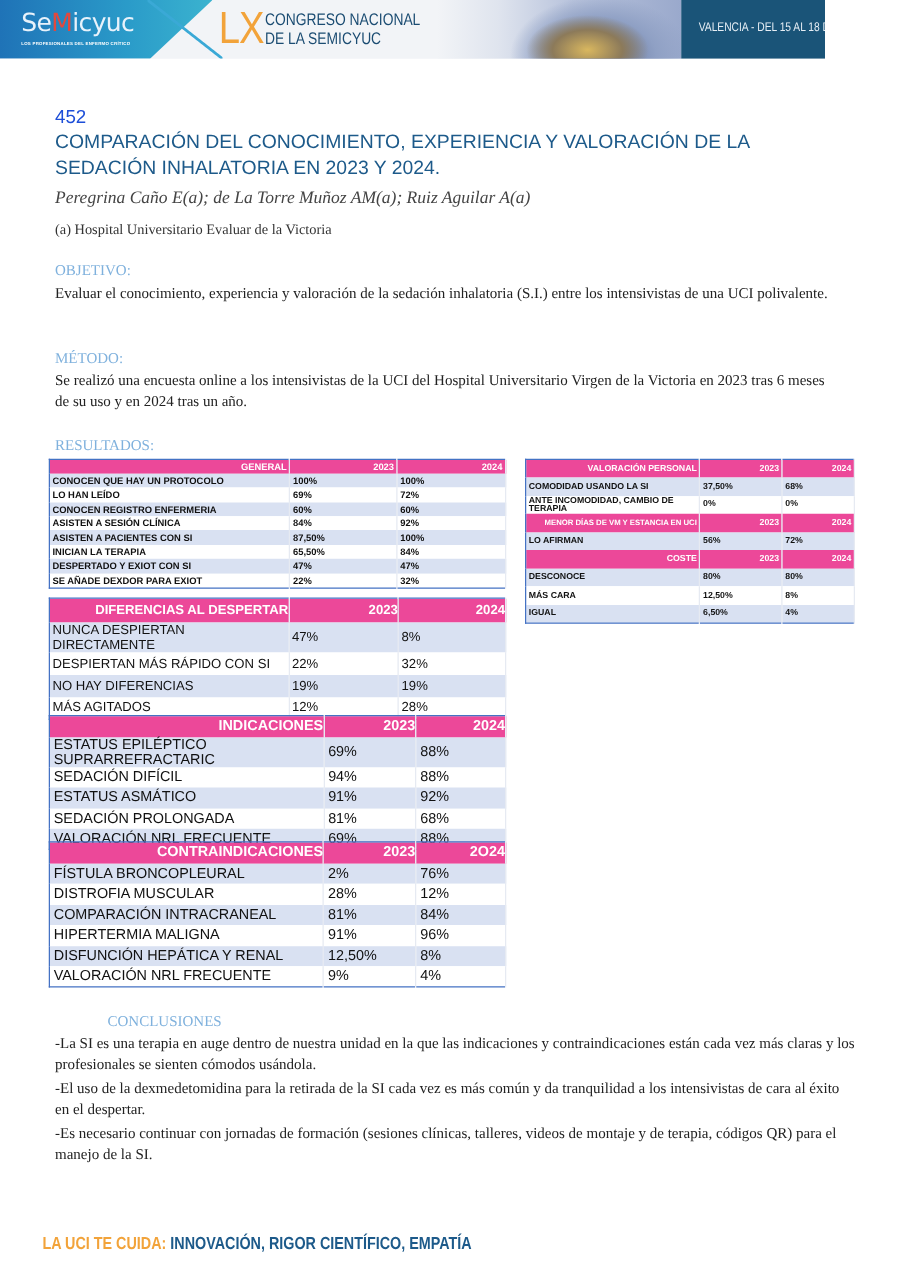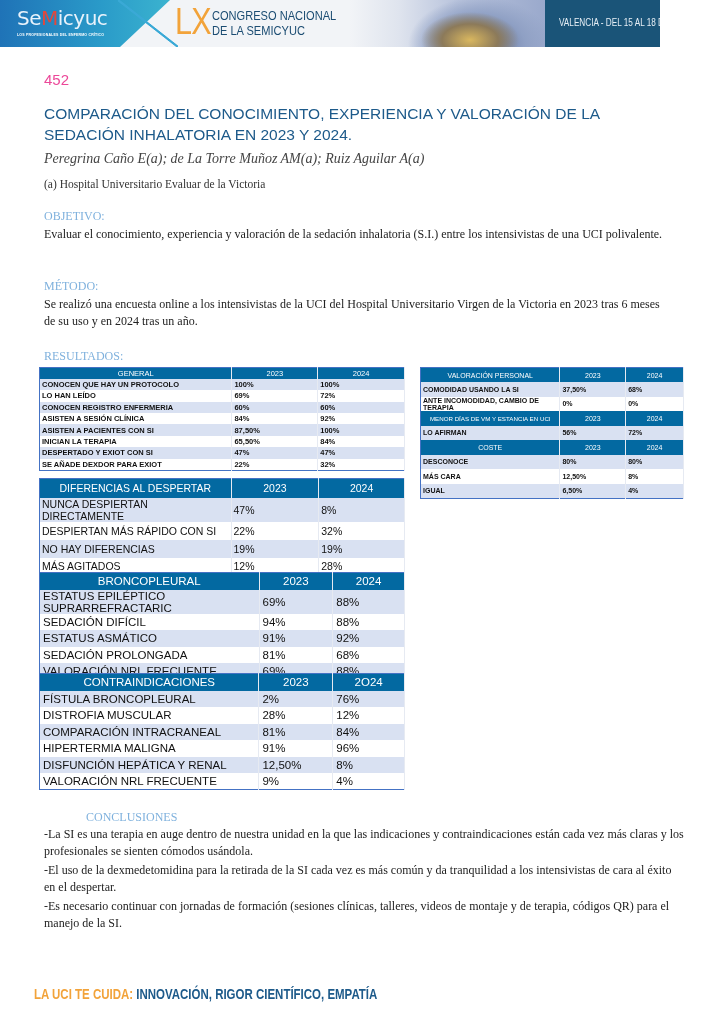--- a/index.html
+++ b/index.html
@@ -21,31 +21,31 @@
   .congress { position: absolute; left: 212px; top: 8px; font-family: "Liberation Sans", sans-serif; font-size: 13.5px; line-height: 15px; color: #1b4c72; transform: scaleX(0.82); transform-origin: left; }
   .city-img { position: absolute; left: 350px; top: 0; width: 195px; height: 47px;
     background:
       radial-gradient(ellipse 70px 40px at 120px 40px, #d9b75f 0%, #8c7a5a 40%, transparent 70%),
       radial-gradient(ellipse 90px 60px at 130px 45px, #5a6c98 0%, #8fa0c4 50%, transparent 80%),
       linear-gradient(90deg, #f2f4f7 0%, #dfe4ee 25%, #b8c3dc 55%, #9aa9cc 100%); }
   .date-box { position: absolute; left: 545px; top: 0; width: 179px; height: 47px; background: #1a5478; }
   .date-text { position: absolute; left: 559px; top: 17px; font-family: "Liberation Sans", sans-serif; font-size: 10px; color: #e6eef5; white-space: nowrap; transform: scaleX(0.82); transform-origin: left; }
 
   
-  .abs-num { position: absolute; left: 44px; top: 71px; font-family: "Liberation Sans", sans-serif; font-size: 15px; color: #ec4899; }
+  .abs-num { position: absolute; left: 44px; top: 85px; font-family: "Liberation Sans", sans-serif; font-size: 15px; color: #1d4ed8; }
   .title { position: absolute; left: 44px; top: 103px; width: 620px; font-family: "Liberation Sans", sans-serif; font-size: 15.5px; line-height: 21px; color: #1d5a8a; }
   .authors { position: absolute; left: 44px; top: 151px; font-size: 14px; font-style: italic; color: #444; }
   .affil { position: absolute; left: 44px; top: 178px; font-size: 11.5px; color: #333; }
 
   .sec-head { position: absolute; left: 44px; font-size: 12px; color: #7fb1dd; }
   .sec-body { position: absolute; left: 44px; width: 630px; font-size: 12px; line-height: 17px; color: #222; }
 
   
   table { border-collapse: collapse; position: absolute; font-family: "Liberation Sans", sans-serif; }
-  th { background: #0369a1; color: #fff; font-weight: normal; text-align: center; }
+  th { background: #ec4899; color: #fff; font-weight: bold; text-align: right; }
   td { color: #111; }
   td.v { text-align: left; }
   tr.band td { background: #d9e1f2; }
   tr.white td { background: #ffffff; }
   td, th { border-right: 1px solid #e6eaf2; }
   table.t { border: 1.5px solid #4472c4; }
 
   .t-general { left: 39px; top: 367px; width: 366px; font-size: 7.5px; }
   .t-general th, .t-general td { height: 11.4px; padding: 0 2px; }
   .t-general td.v { font-weight: bold; }
@@ -200,21 +200,21 @@
 </table>
 
 <table class="t t-ind">
   <colgroup>
       <col style="width:220px">
       <col style="width:74px">
       <col style="width:72px">
     </colgroup>
   <thead>
       <tr>
-    <th>BRONCOPLEURAL</th>
+    <th>INDICACIONES</th>
     <th>2023</th>
     <th>2024</th>
   </tr>
     </thead>
   <tbody>
     <tr class="band">
         <td>ESTATUS EPILÉPTICO SUPRARREFRACTARIC</td>
         <td class="v">69%</td>
         <td class="v">88%</td>
       </tr>

